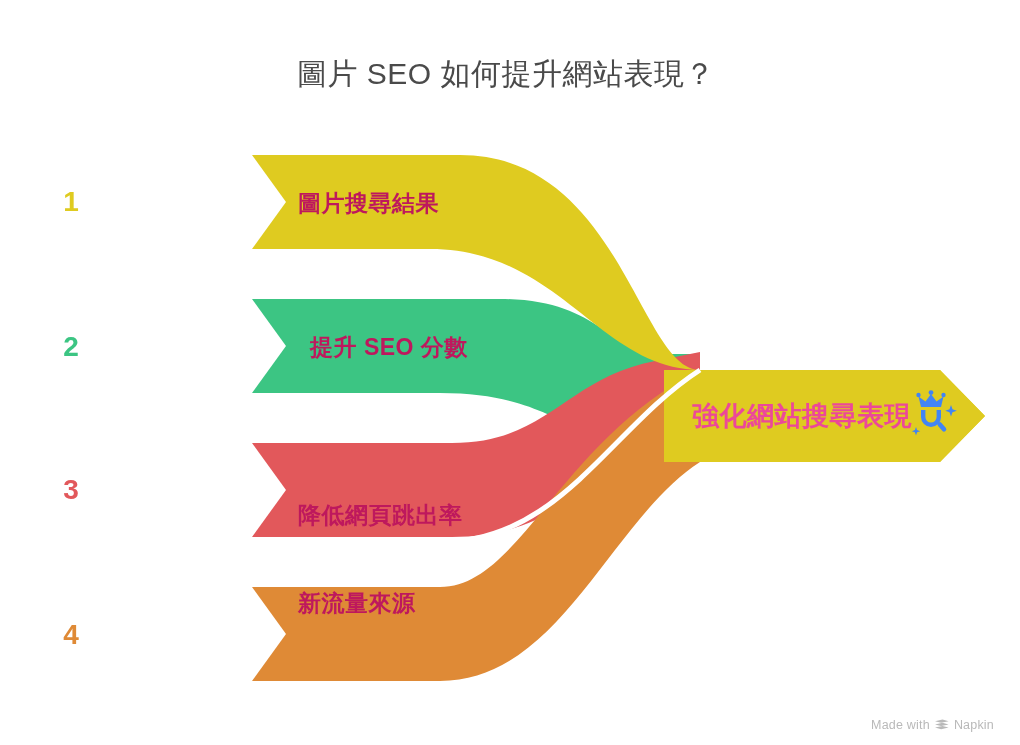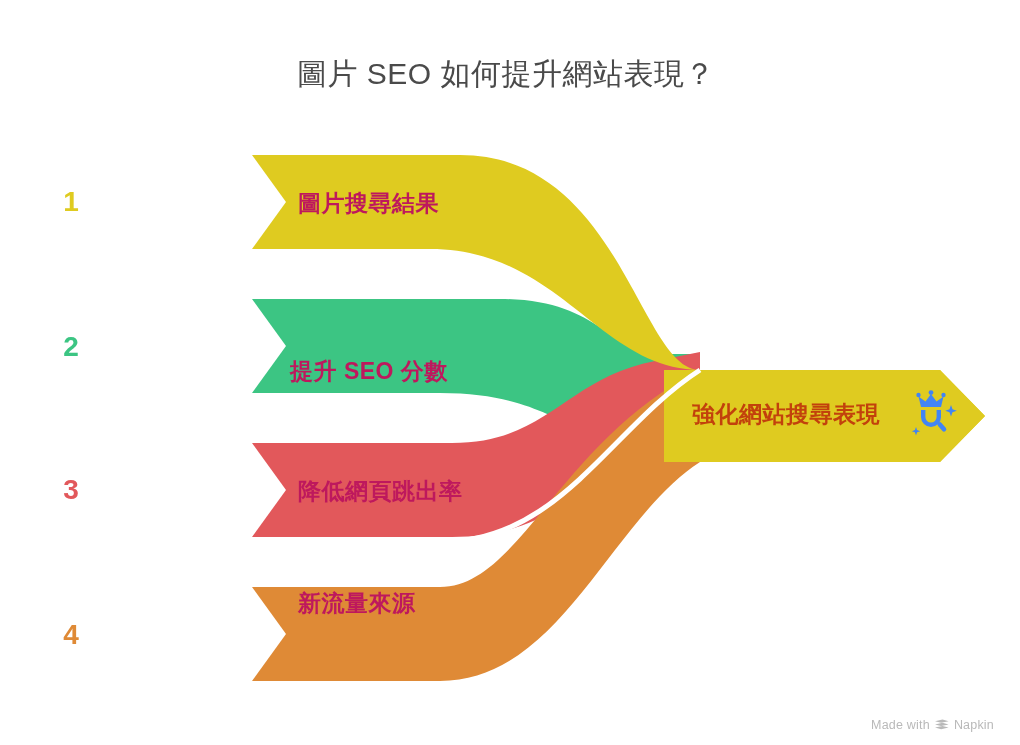--- a/index.html
+++ b/index.html
@@ -51,31 +51,31 @@
   .flow-label {
     position: absolute;
     font-size: 23px;
     font-weight: 700;
     color: #be185d;
     white-space: nowrap;
     line-height: 1;
     letter-spacing: 0.5px;
   }
   .flow-label.l1 { left: 298px; top: 192px; }
-  .flow-label.l2 { left: 290px; top: 336px; margin-top: 24px; }
-  .flow-label.l3 { left: 298px; top: 480px; }
+  .flow-label.l2 { left: 310px; top: 336px; }
+  .flow-label.l3 { left: 298px; top: 504px; }
   .flow-label.l4 { left: 298px; top: 592px; }
 
   .result-label {
     position: absolute;
     left: 692px;
     top: 403px;
-    font-size: 23px;
+    font-size: 27px;
     font-weight: 700;
-    color: #c2410c;
+    color: #ec4899;
     white-space: nowrap;
     line-height: 1;
     letter-spacing: 0.5px;
   }
   .result-icon {
     position: absolute;
     left: 908px;
     top: 388px;
     width: 56px;
     height: 56px;

